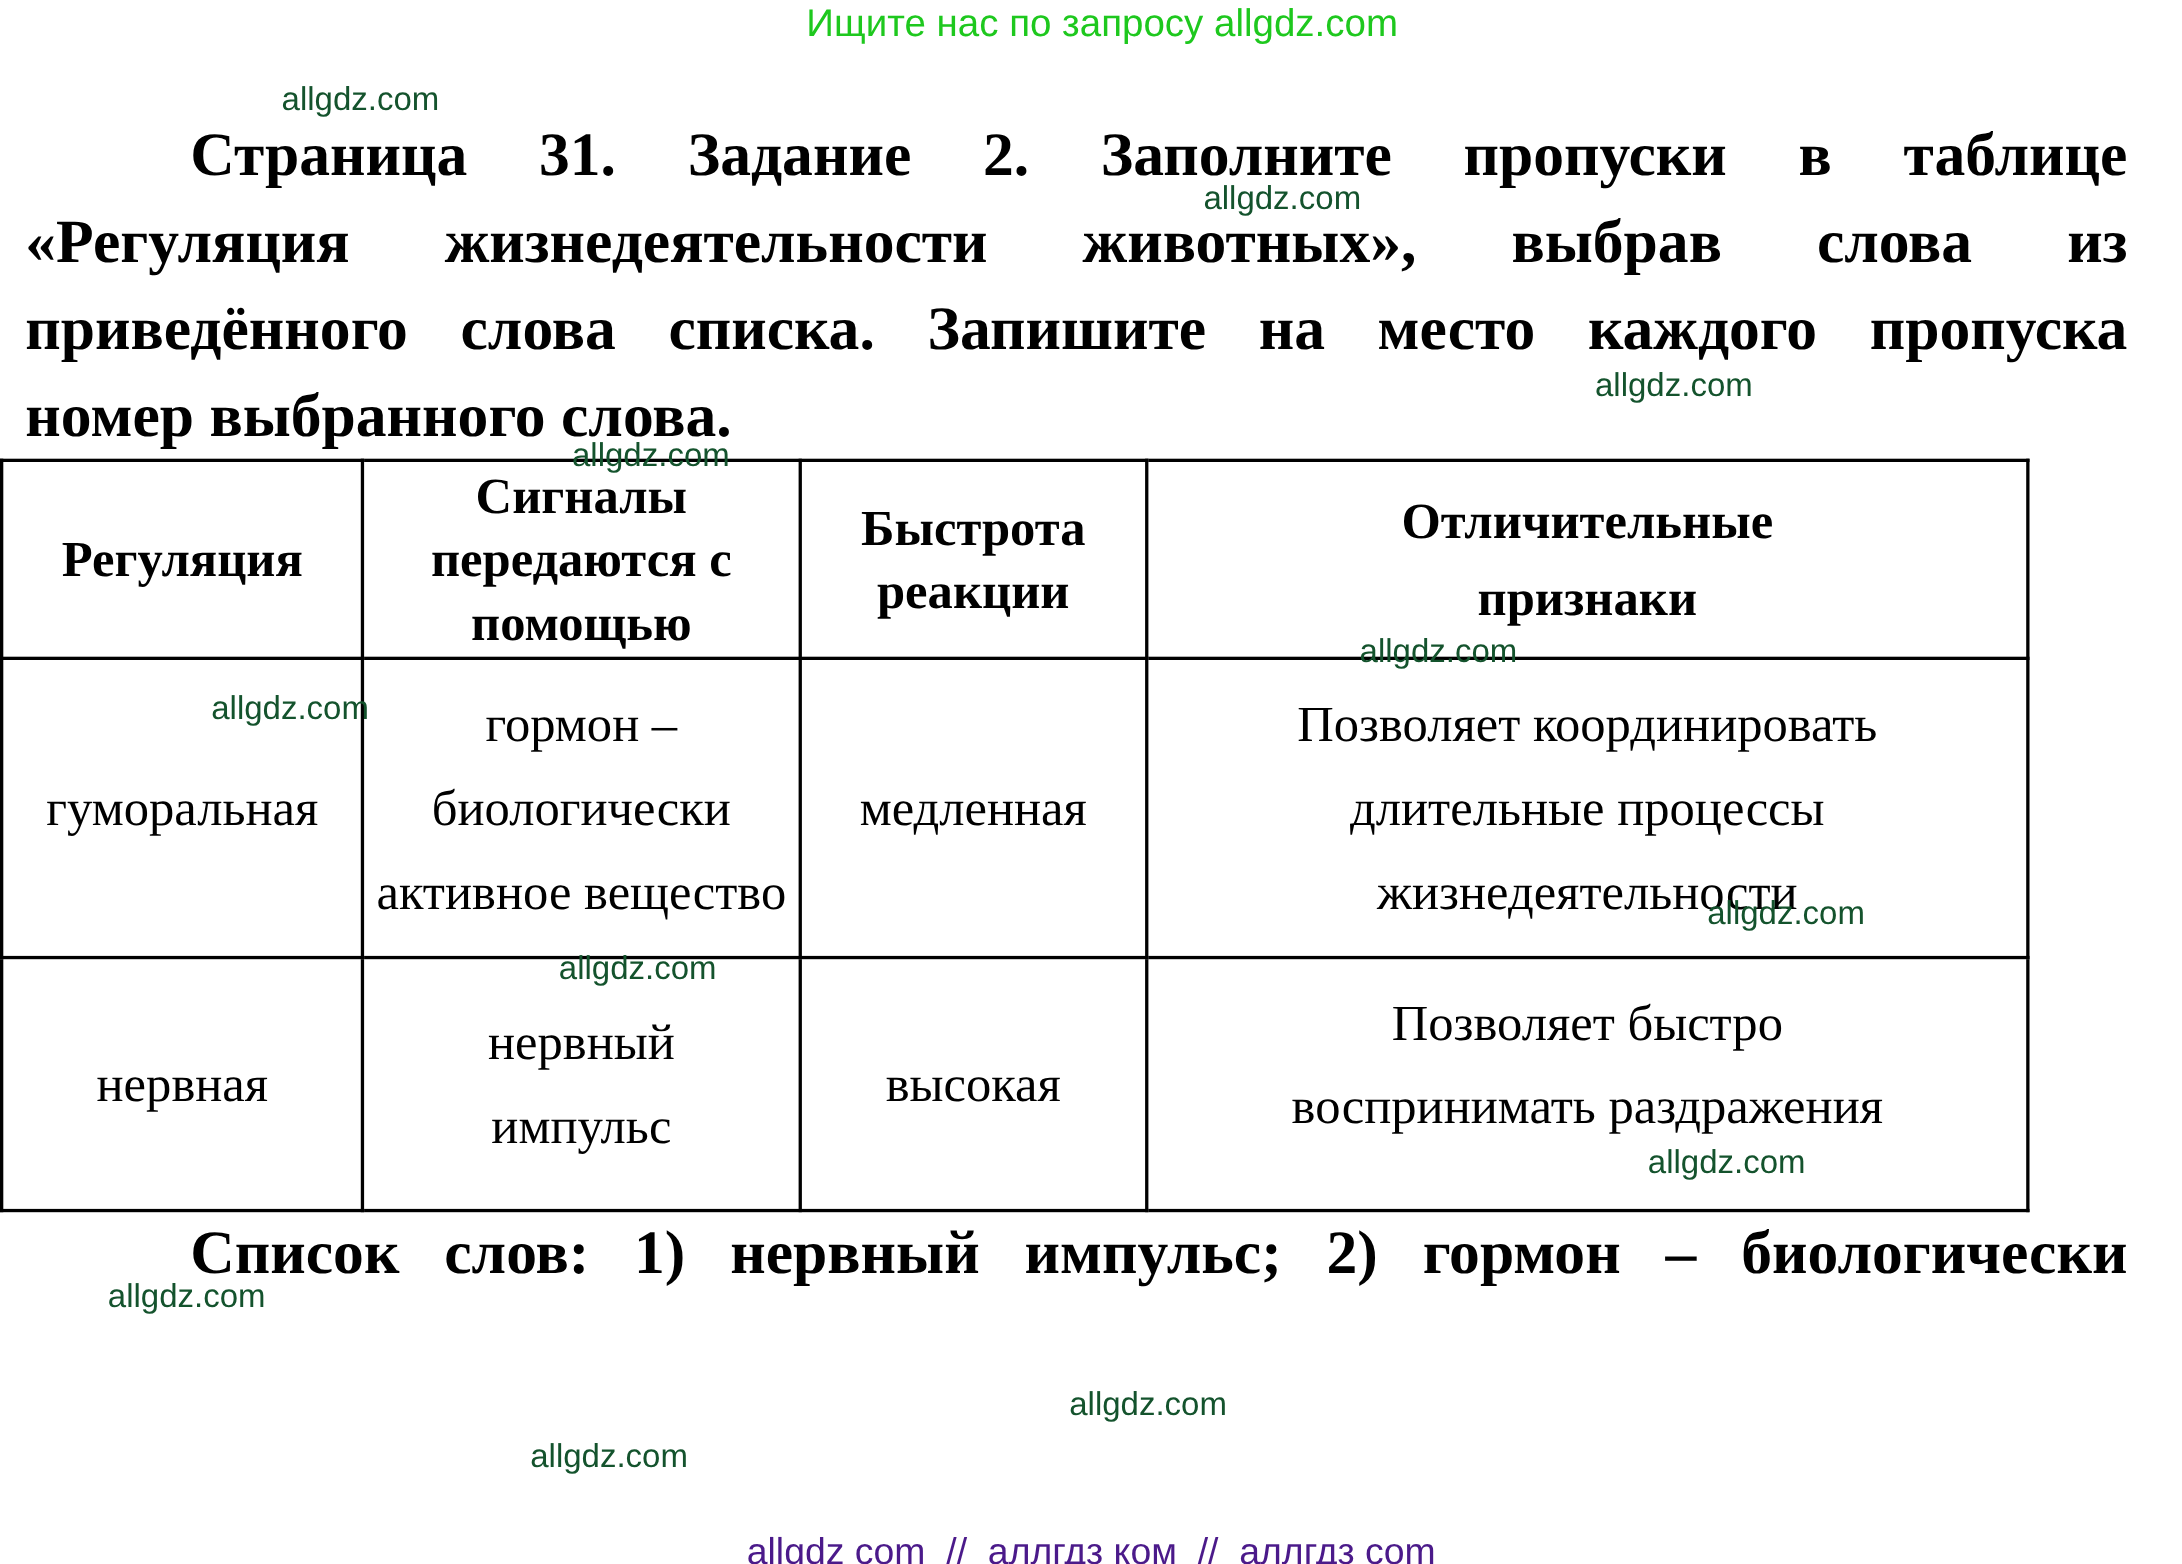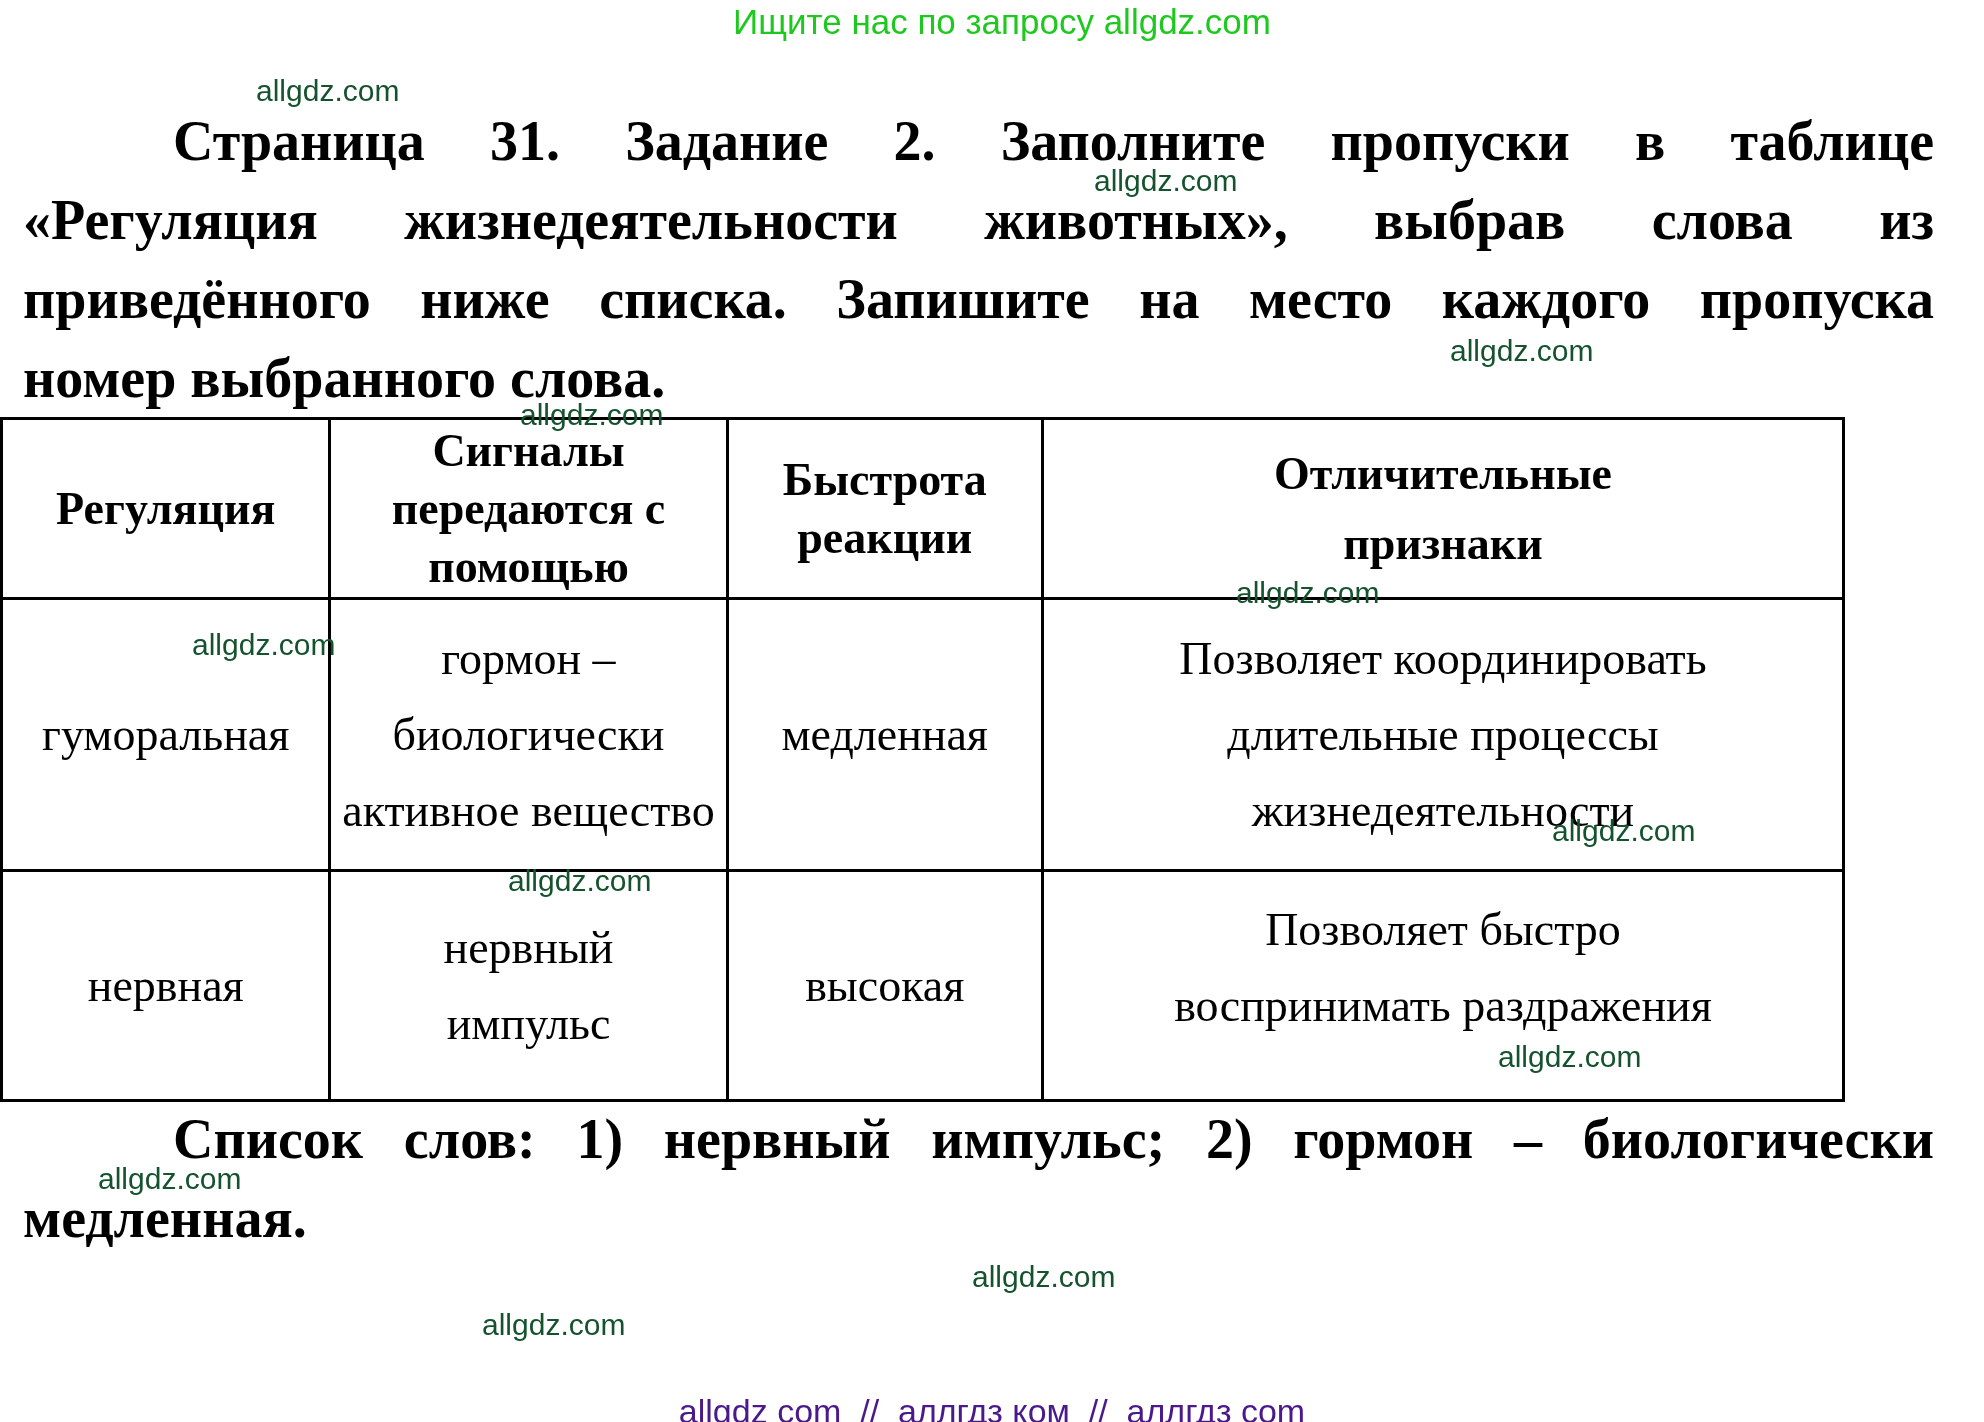--- a/index.html
+++ b/index.html
@@ -31,21 +31,21 @@
 <div class="wm" style="left:1552px;top:814px;">allgdz.com</div>
 <div class="wm" style="left:508px;top:864px;">allgdz.com</div>
 <div class="wm" style="left:1498px;top:1040px;">allgdz.com</div>
 <div class="wm" style="left:98px;top:1162px;">allgdz.com</div>
 <div class="wm" style="left:972px;top:1260px;">allgdz.com</div>
 <div class="wm" style="left:482px;top:1308px;">allgdz.com</div>
 
 <div class="para" style="top:102px;">
   <span class="line indent">Страница 31. Задание 2. Заполните пропуски в таблице</span>
   <span class="line">«Регуляция жизнедеятельности животных», выбрав слова из</span>
-  <span class="line">приведённого ниже списка. Запишите на место каждого пропуска</span>
+  <span class="line">приведённого слова списка. Запишите на место каждого пропуска</span>
   <span class="line last">номер выбранного слова.</span>
 </div>
 
 <table class="reg">
   <tbody>
       <tr style="height:180px;">
     <th class="c1">Регуляция</th>
     <th class="c2">Сигналы передаются с помощью</th>
     <th class="c3">Быстрота реакции</th>
     <th style="padding:0 230px;line-height:70px;">Отличительные признаки</th>
@@ -60,16 +60,15 @@
     <td>нервная</td>
     <td style="padding:0 90px;">нервный импульс</td>
     <td>высокая</td>
     <td style="padding:0 90px;vertical-align:top;padding-top:20px;margin-top:48px;">Позволяет быстро воспринимать раздражения</td>
   </tr>
 </tbody>
   </table>
 
 <div class="para" style="top:1100px;">
   <span class="line indent">Список слов: 1) нервный импульс; 2) гормон – биологически</span>
-  <span class="line last">медленная.</span>
 </div>
 
 <div class="footer" style="white-space:pre;">allgdz com  //  аллгдз ком  //  аллгдз com</div>
 
 </body></html>

